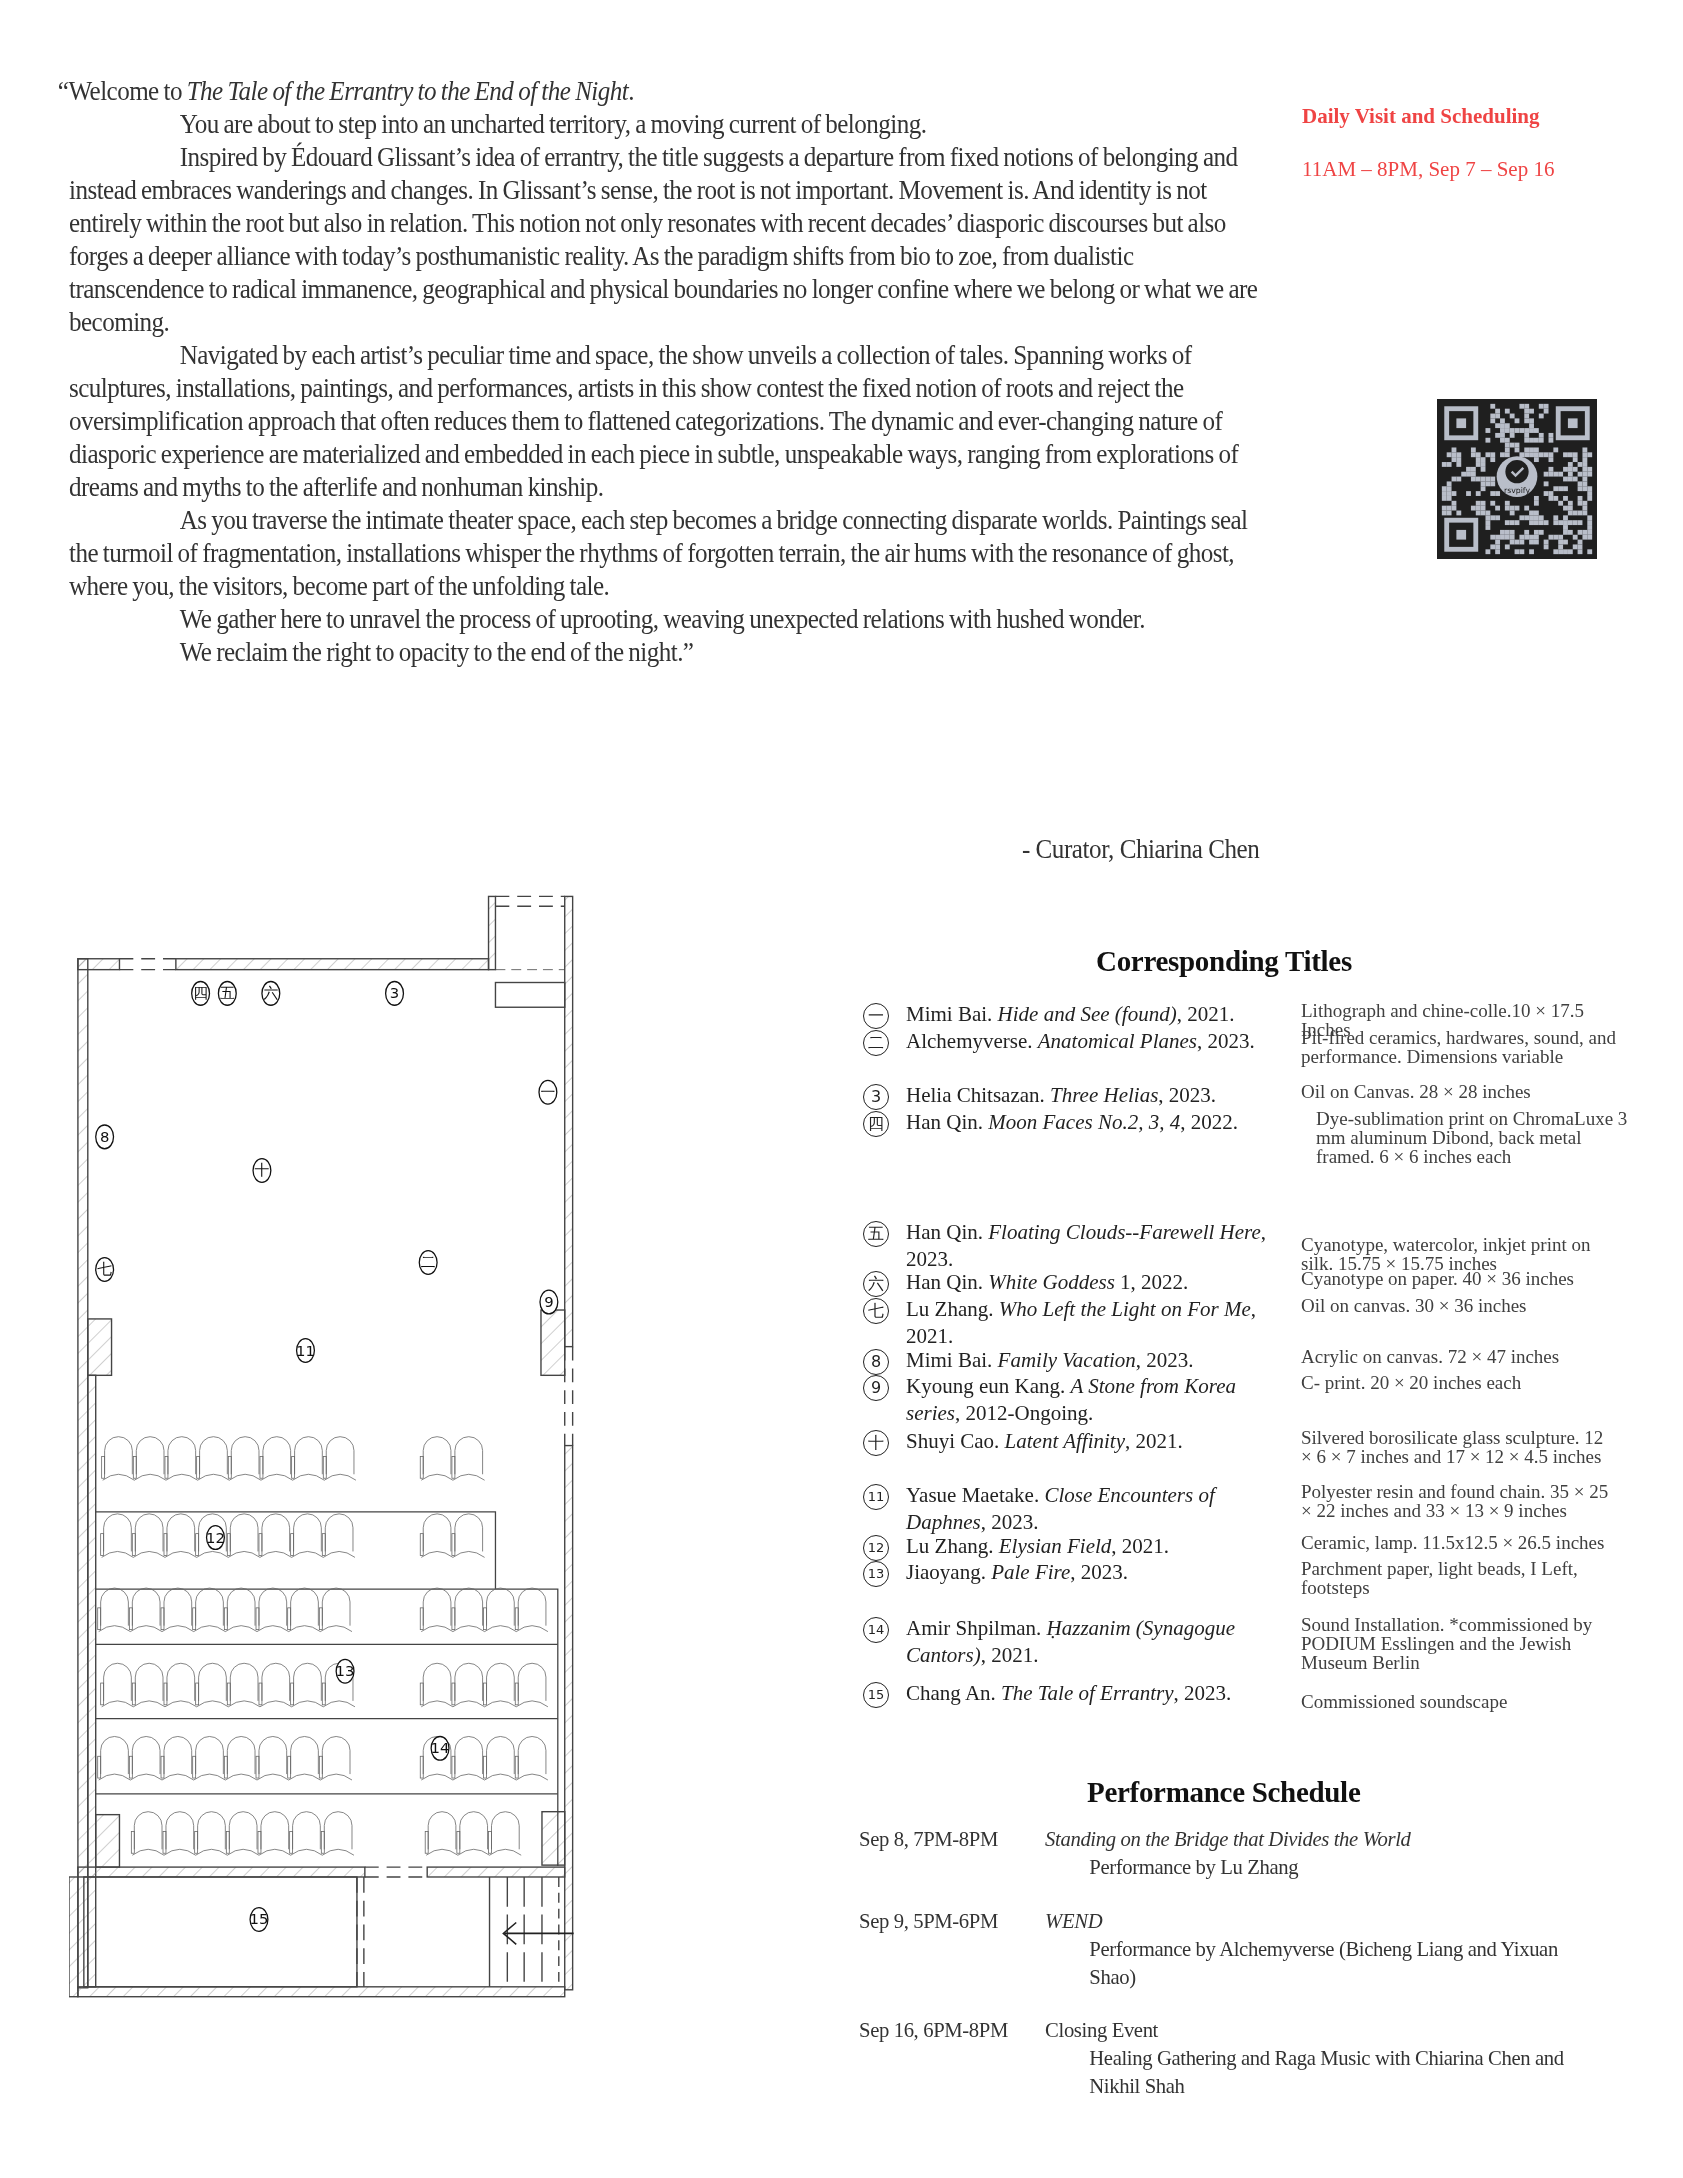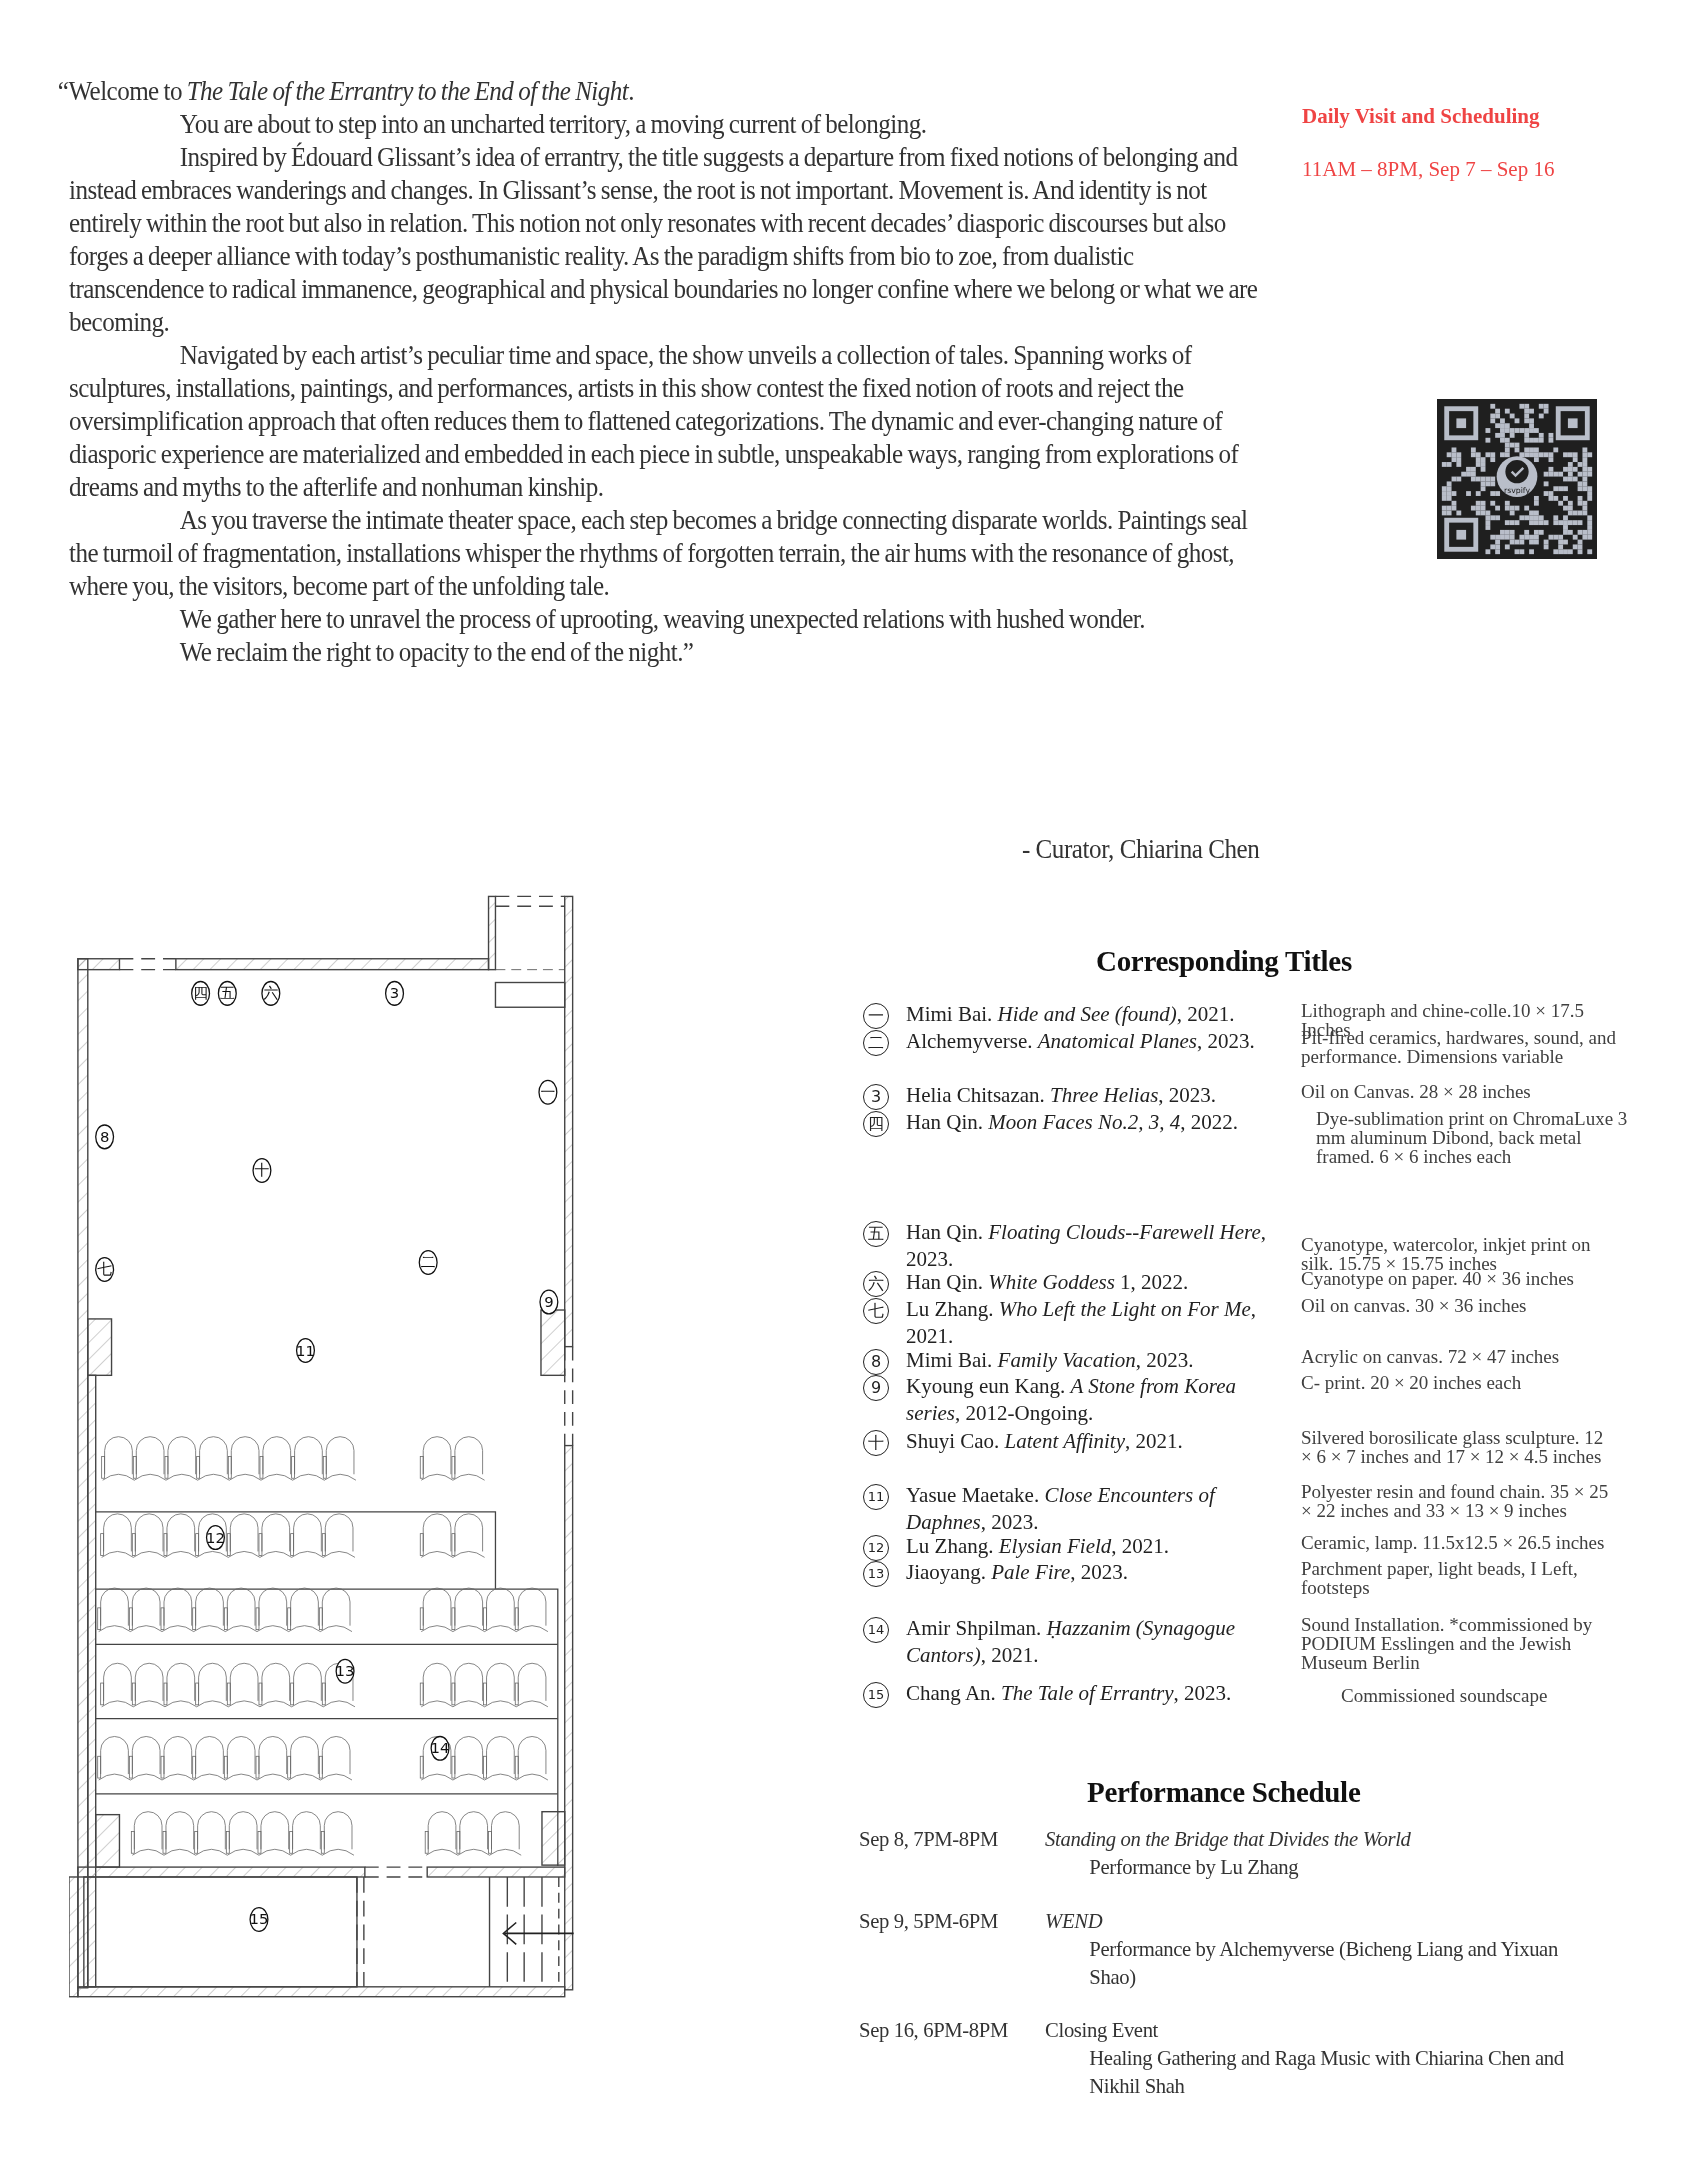--- a/index.html
+++ b/index.html
@@ -762,21 +762,21 @@
       <span class="medium" style="top: 0px;">Parchment paper, light beads, I Left, footsteps</span>
     </div>
     <div class="work" style="top: 614px;">
       <span class="num" style="font-size: 13px;">14</span>
       <span class="label"><span>Amir Shpilman. </span><em>Ḥazzanim (Synagogue Cantors)</em><span>, 2021.</span></span>
       <span class="medium" style="top: 0px;">Sound Installation. *commissioned by PODIUM Esslingen and the Jewish Museum Berlin</span>
     </div>
     <div class="work" style="top: 679px;">
       <span class="num" style="font-size: 13px;">15</span>
       <span class="label"><span>Chang An. </span><em>The Tale of Errantry</em><span>, 2023.</span></span>
-      <span class="medium" style="top: 6px; margin-left: 40px;">Commissioned soundscape</span>
+      <span class="medium" style="top: 12px;">Commissioned soundscape</span>
     </div>
   </div>
 
 <div id="perf-heading" class="abs section-title">Performance Schedule</div>
 <div id="schedule" class="abs">
     <div class="sched-item" style="top: 0px;">
       <span class="sched-date">Sep 8, 7PM-8PM</span>
       <span class="sched-title italic">Standing on the Bridge that Divides the World</span>
       <span class="sched-desc">Performance by Lu Zhang</span>
     </div>

